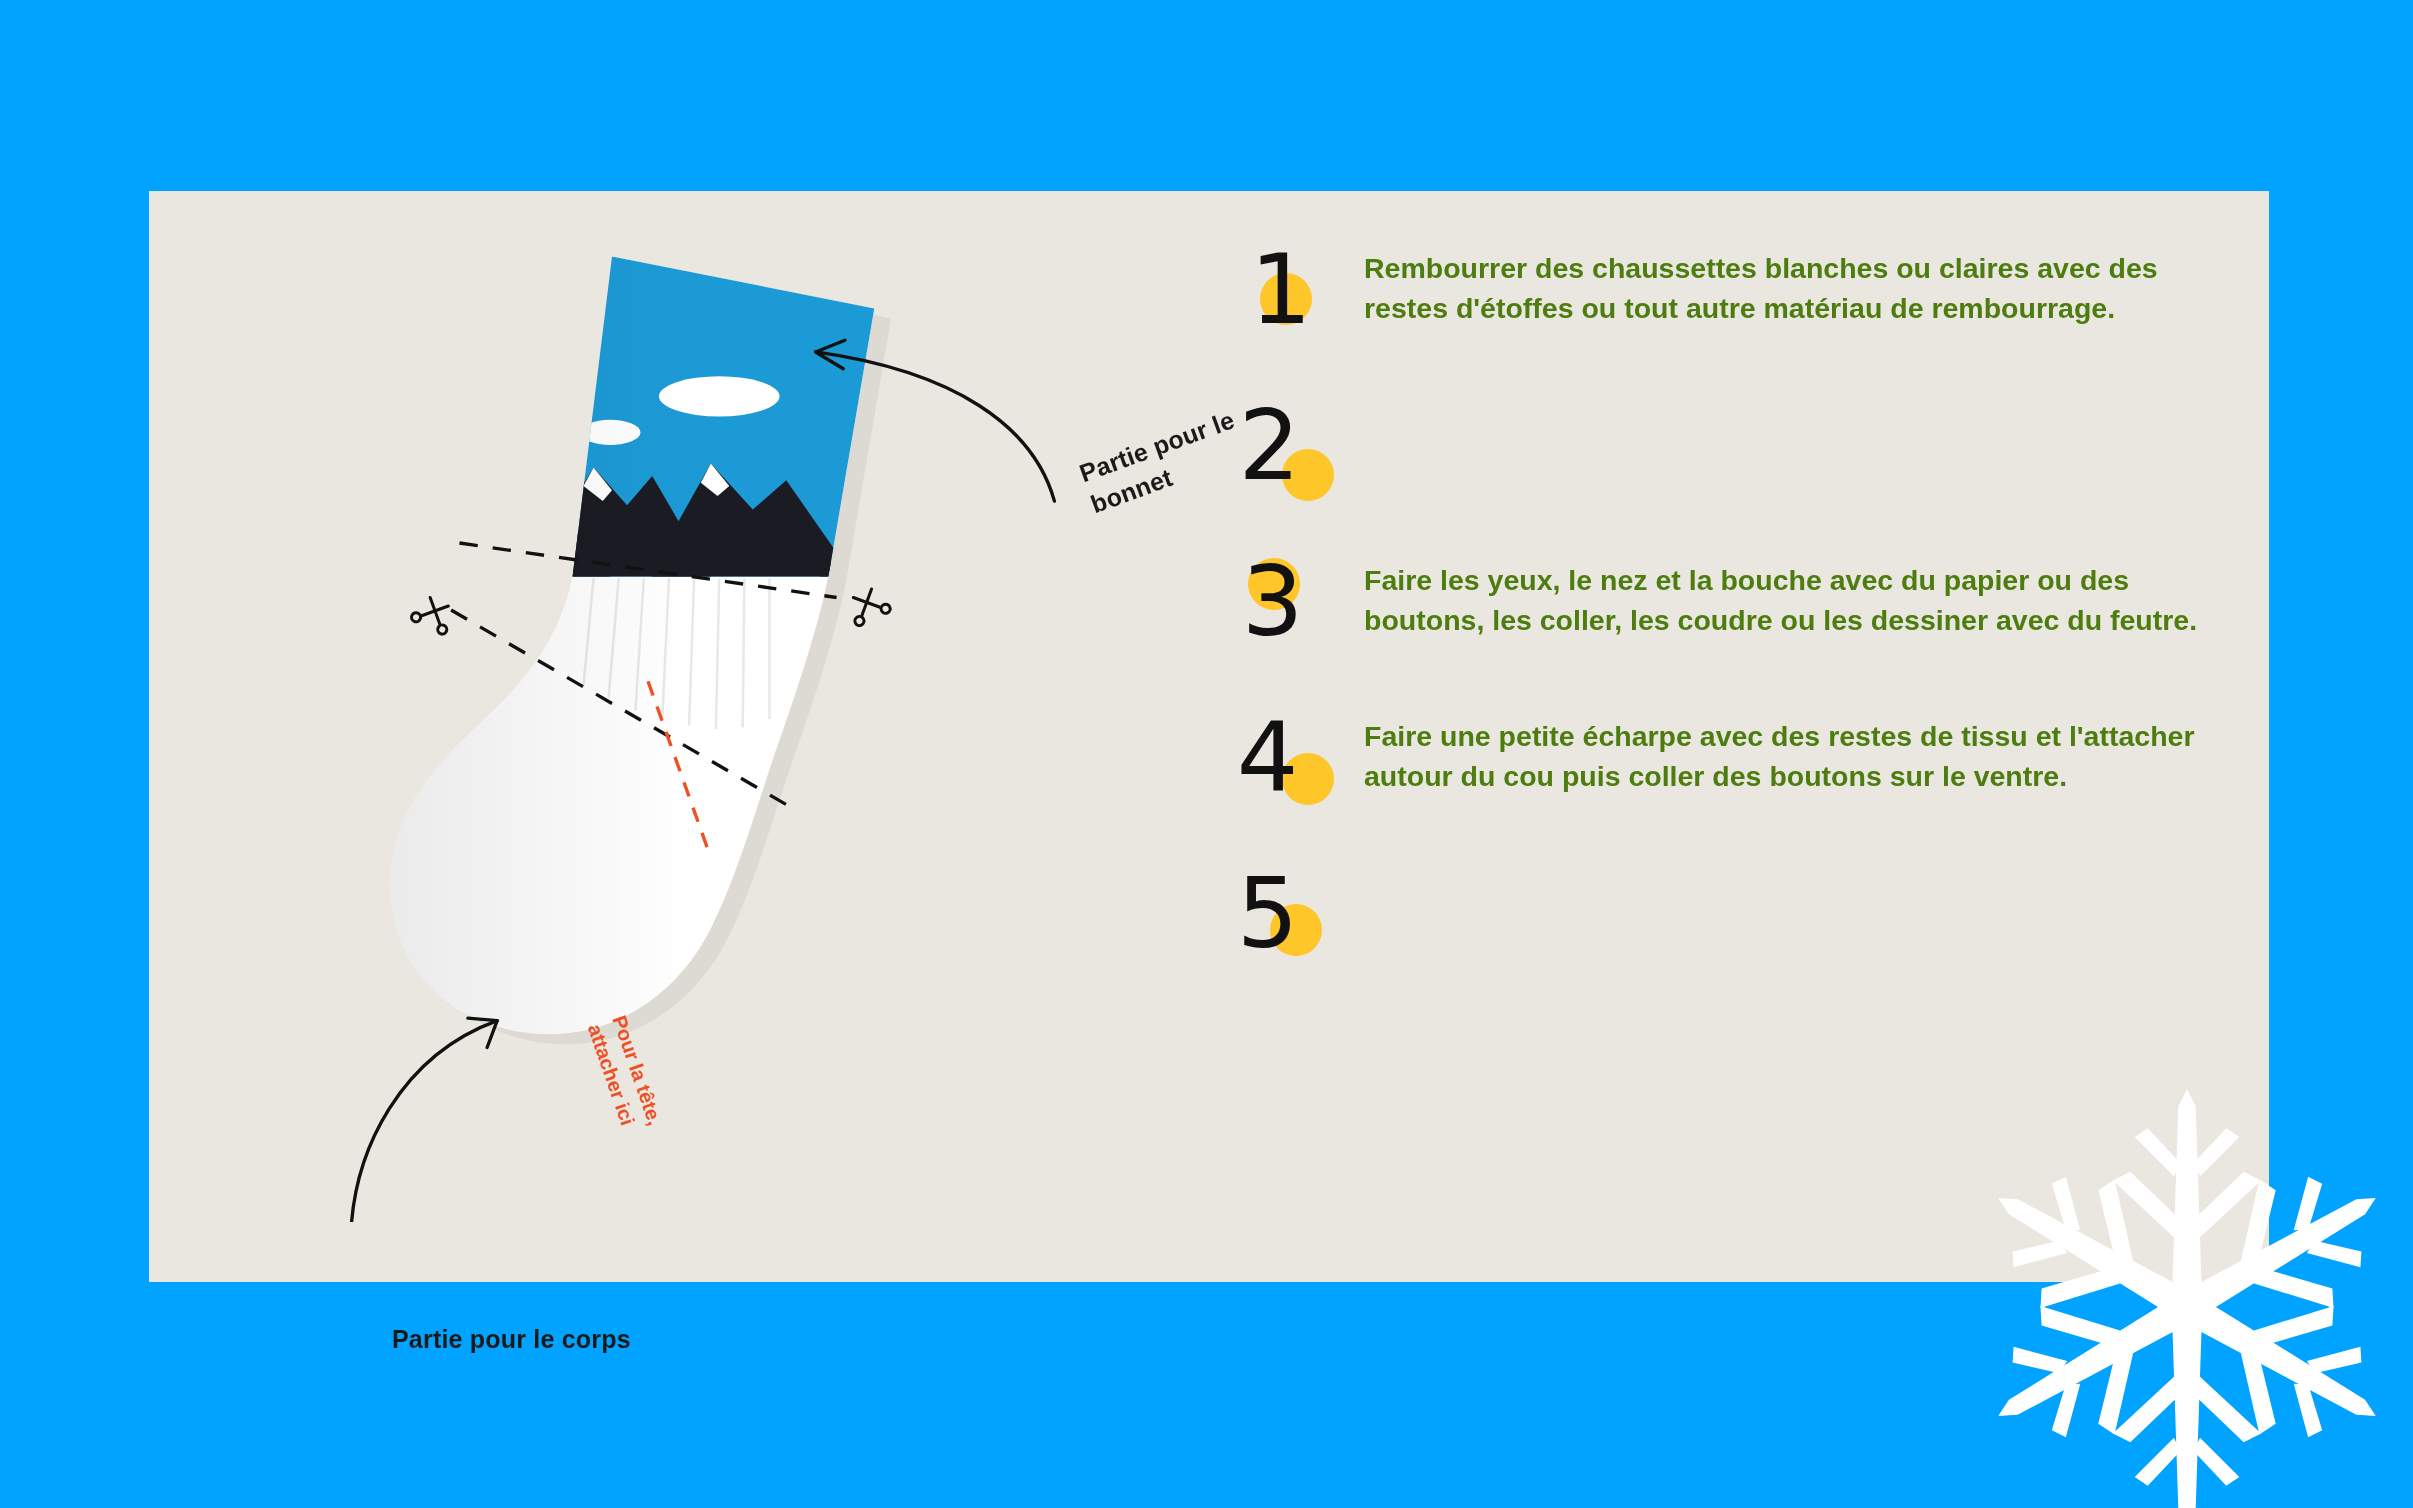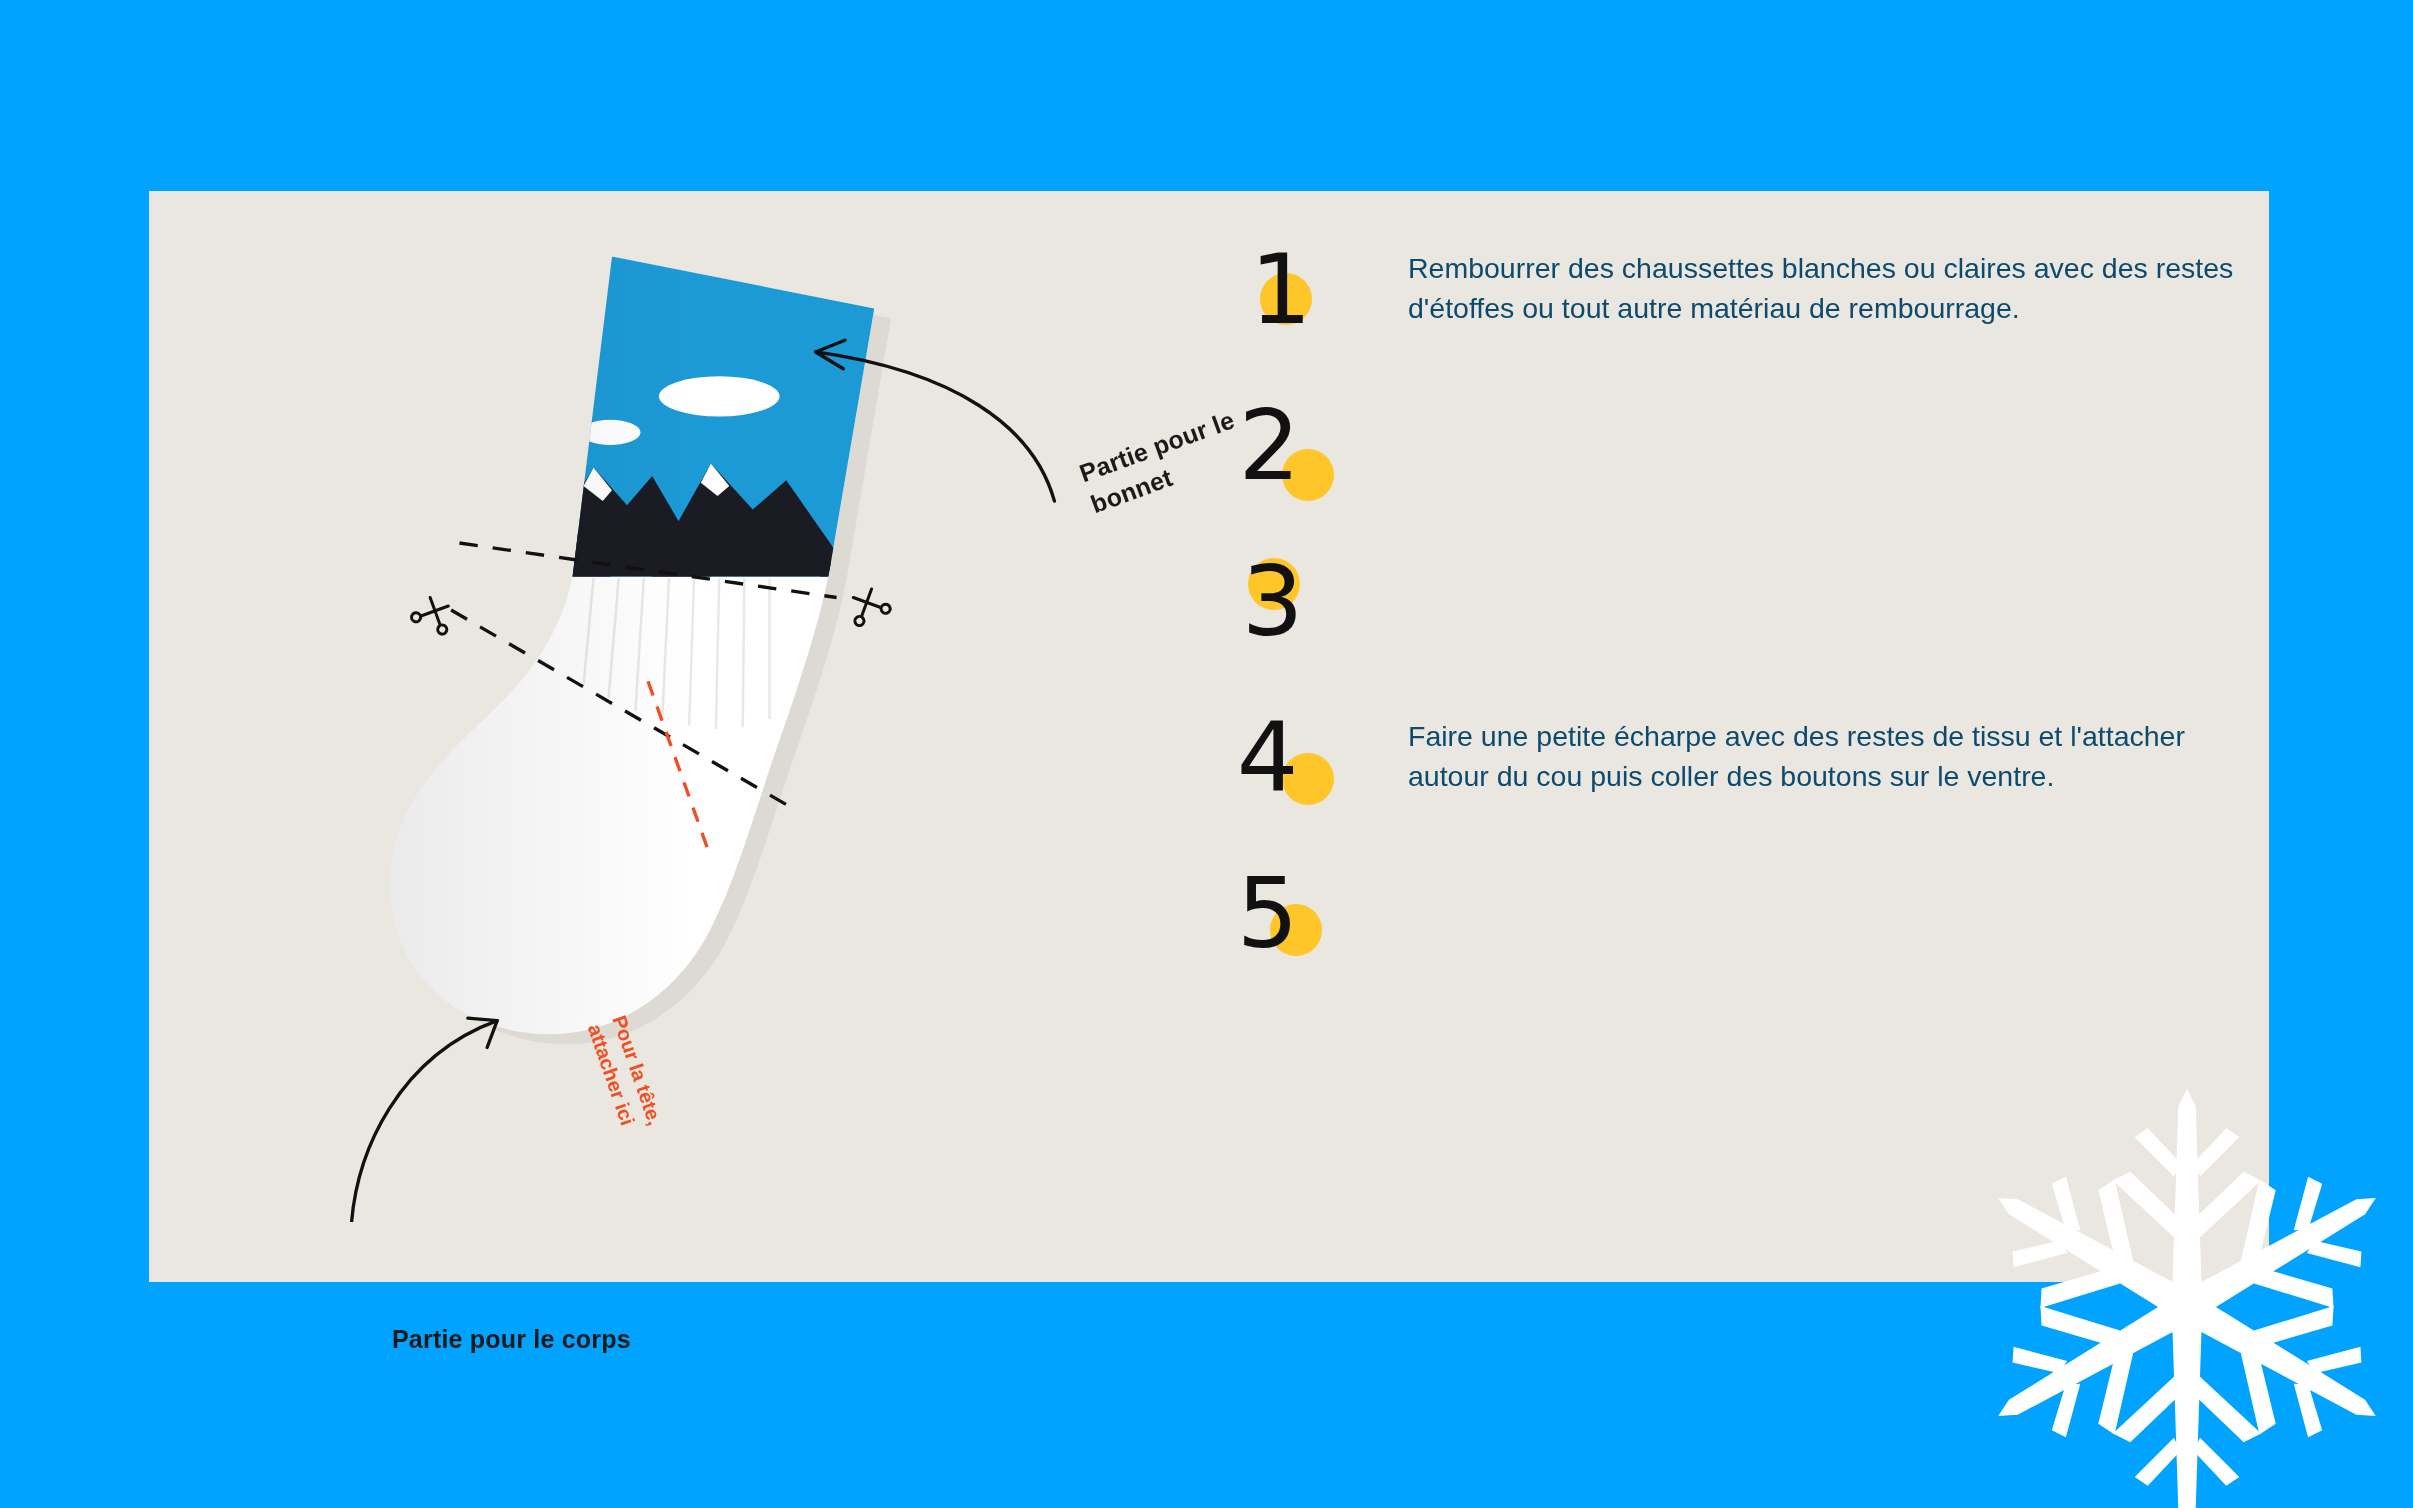--- a/index.html
+++ b/index.html
@@ -104,24 +104,23 @@
     font-size: 97px;
     font-weight: 400;
     color: #111;
     line-height: 1;
     letter-spacing: -1.7px;
   }
   .step-text {
     flex: 1;
     font-size: 28.5px;
     line-height: 1.42;
-    color: #0c4a6e;
-    font-weight: 400;
+    color: #4d7c0f;
+    font-weight: 700;
     padding-top: 6.7px;
-    margin-left: 44px;
   }
 
   
   .s1 .dot { left: 30px; top: 32px; }
   .s1 .num { left: 20px; top: 0px; }
   .s2 .dot { left: 52px; top: 52px; }
   .s2 .num { left: 8.4px; top: 0px; }
   .s3 .dot { left: 18.4px; top: 5px; }
   .s3 .num { left: 11.7px; top: 0px; }
   .s4 .dot { left: 52px; top: 44px; }
@@ -260,20 +259,21 @@
         <div class="dot"></div>
         <div class="num">2</div>
       </div>
     </div>
 
     <div class="step s3">
       <div class="step-num-wrap">
         <div class="dot"></div>
         <div class="num">3</div>
       </div>
+      <div class="step-text">Faire les yeux, le nez et la bouche avec du papier ou des boutons, les coller, les coudre ou les dessiner avec du feutre.</div>
     </div>
 
     <div class="step s4">
       <div class="step-num-wrap">
         <div class="dot"></div>
         <div class="num">4</div>
       </div>
       <div class="step-text">Faire une petite écharpe avec des restes de tissu et l'attacher autour du cou puis coller des boutons sur le ventre.</div>
     </div>
 

